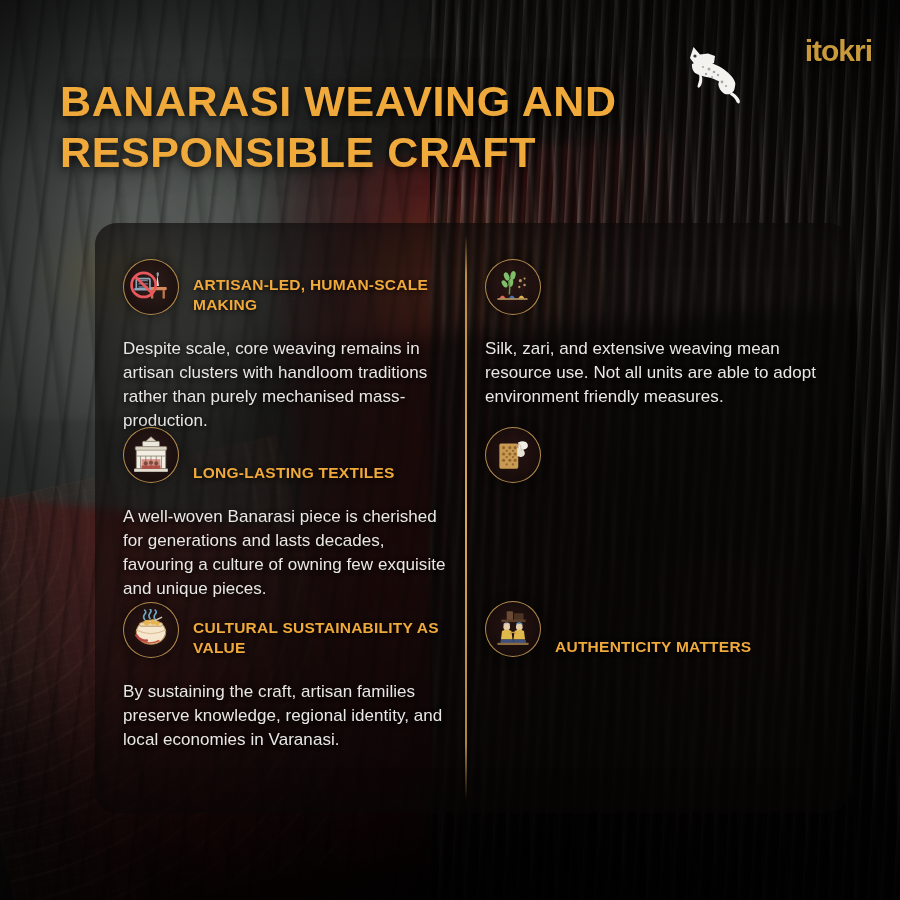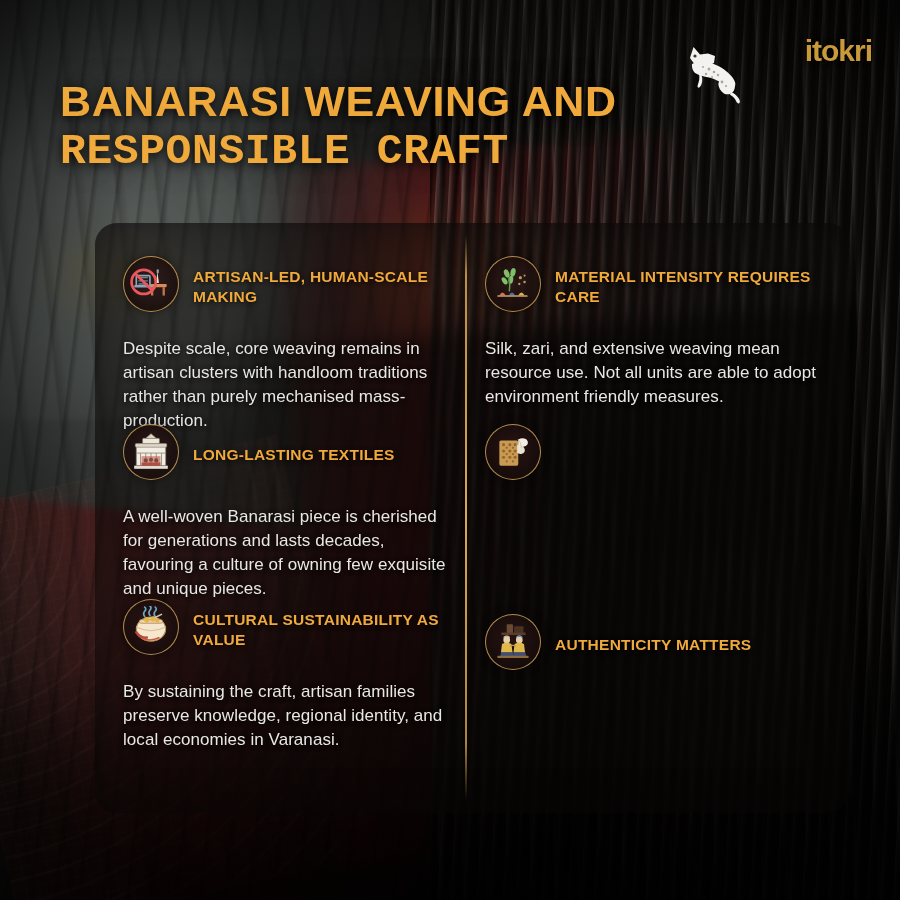--- a/index.html
+++ b/index.html
@@ -113,21 +113,21 @@
   
   .header { position:absolute; left:0; right:0; top:0; height:215px; }
 
   .title {
     position:absolute; left:60px; right:60px; top:76px;
     text-align:left;
     font-size:43px; font-weight:bold; letter-spacing:.6px; line-height:1.18;
     color:#F0A93B;
     text-shadow:0 2px 10px rgba(0,0,0,.75), 0 0 28px rgba(0,0,0,.5);
   }
-  .title .l2 { display:block;font-family:Liberation Mono, monospace; }
+  .title .l2 { display:block; }
 
   .brand {
     position:absolute; right:28px; top:34px;
     font-size:30px; font-weight:bold; letter-spacing:-1px;
     color:#C99A3C;
     text-shadow:0 1px 6px rgba(0,0,0,.8);
   }
   .mascot { position:absolute; right:150px; top:42px; width:74px; height:62px; }
 
   
@@ -144,23 +144,23 @@
   }
 
   .grid { position:absolute; inset:0; }
 
   .card { position:absolute; width:330px; }
   .card.c0 { left:28px;  top:30px;  }
   .card.c1 { left:390px; top:30px;  }
   .card.c2 { left:28px;  top:198px; }
   .card.c3 { left:390px; top:198px; }
   .card.c4 { left:28px;  top:373px; }
-  .card.c5 { left:390px; top:388px; }
-
-  .card-head { display:flex; align-items:center; gap:14px; min-height:62px; }
+  .card.c5 { left:390px; top:372px; }
+
+  .card-head { display:flex; align-items:flex-end; gap:14px; min-height:62px; }
 
   .icon-circle {
     flex:0 0 auto; width:56px; height:56px; border-radius:50%;
     border:1.5px solid rgba(218,170,92,.80);
     background:radial-gradient(circle at 50% 45%, rgba(46,24,22,.80) 0%, rgba(26,14,13,.85) 70%, rgba(16,10,9,.9) 100%);
     display:flex; align-items:center; justify-content:center;
     box-shadow:0 0 10px rgba(0,0,0,.5);
     overflow:hidden;
   }
   .icon-circle svg { display:block; }
@@ -272,21 +272,20 @@
                   <circle cx="31" cy="18" r="1.2"></circle>
                 <circle cx="26" cy="20" r="1.1"></circle>
                   <circle cx="31" cy="12" r="1"></circle>
               </g>
               <path d="M7 31 q3 -6 6 0 z" fill="#E06A5A"></path>
               <path d="M16 31 q3 -6 6 0 z" fill="#4E6FB5"></path>
               <path d="M25 31 q3 -6 6 0 z" fill="#E5B14A"></path>
               <rect x="5" y="30.6" width="29" height="1.6" rx=".8" fill="#C8A468"></rect>
             </svg>
           </div>
-          <div class="card-title">MATERIAL INTENSITY REQUIRES CARE</div>
         </div>
         <div class="card-body">Silk, zari, and extensive weaving mean resource use. Not all units are able to adopt environment friendly measures.</div>
       </div>
 
       <div class="card c2">
         <div class="card-head">
           <div class="icon-circle">
             <svg viewBox="0 0 40 40" width="42" height="42">
               <rect x="4" y="33" width="32" height="3" fill="#E6E0D4"></rect>
               <rect x="6" y="15" width="28" height="18" fill="#F2EEE4" stroke="#8E8575" stroke-width=".8"></rect>

